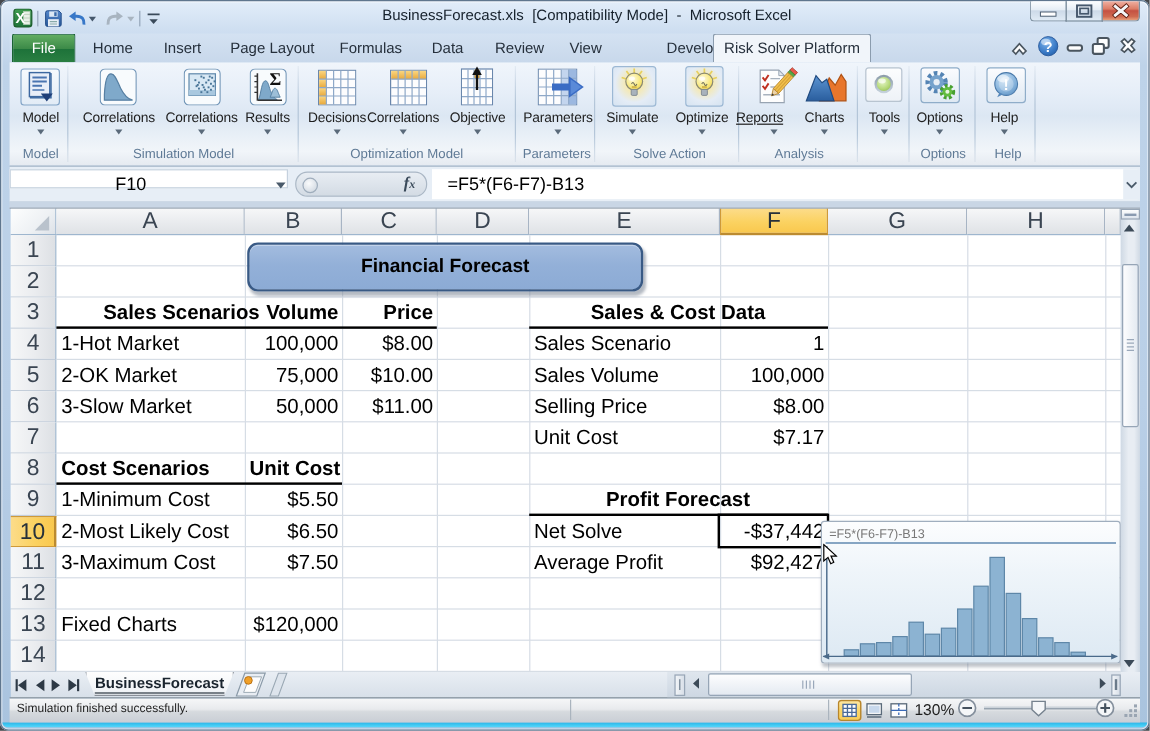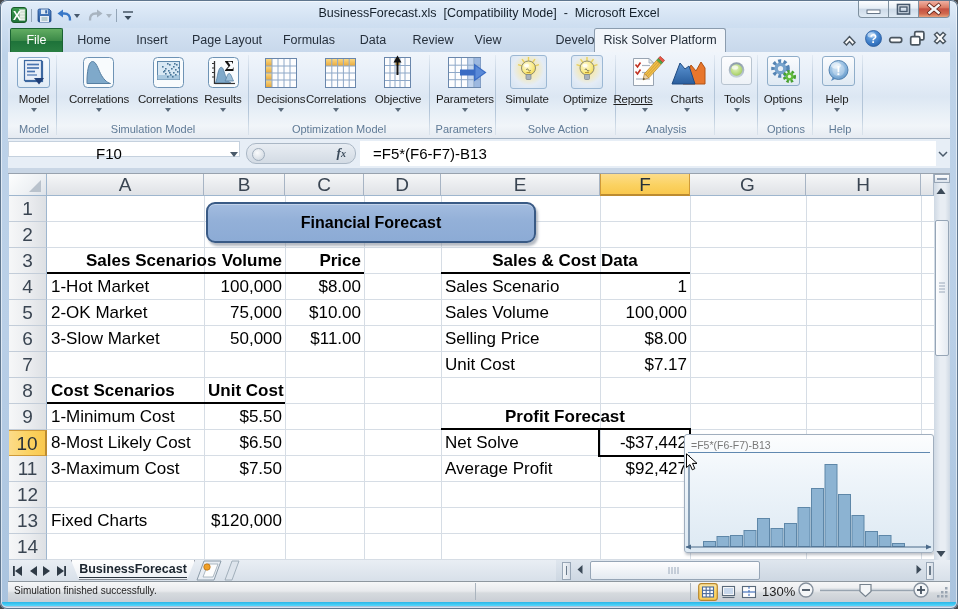--- a/index.html
+++ b/index.html
@@ -536,21 +536,21 @@
 <div class="ab ct" style="left:289px;top:326px;width:72px;text-align:right;">$11.00</div>
 <div class="ab ct" style="left:445px;top:326px;width:150px;">Selling Price</div>
 <div class="ab ct" style="left:604px;top:326px;width:83px;text-align:right;">$8.00</div>
 <div class="ab ct" style="left:445px;top:352px;width:150px;">Unit Cost</div>
 <div class="ab ct" style="left:604px;top:352px;width:83px;text-align:right;">$7.17</div>
 <div class="ab ct b" style="left:51px;top:378px;width:148px;">Cost Scenarios</div>
 <div class="ab ct b" style="left:208px;top:378px;width:74px;text-align:right;">Unit Cost</div>
 <div class="ab ct" style="left:51px;top:404px;width:148px;">1-Minimum Cost</div>
 <div class="ab ct" style="left:208px;top:404px;width:74px;text-align:right;">$5.50</div>
 <div class="ab ct b" style="left:445px;top:404px;width:240px;text-align:center;">Profit Forecast</div>
-<div class="ab ct" style="left:51px;top:430px;width:148px;">8-Most Likely Cost</div>
+<div class="ab ct" style="left:51px;top:430px;width:148px;">2-Most Likely Cost</div>
 <div class="ab ct" style="left:208px;top:430px;width:74px;text-align:right;">$6.50</div>
 <div class="ab ct" style="left:445px;top:430px;width:150px;">Net Solve</div>
 <div class="ab ct" style="left:604px;top:430px;width:83px;text-align:right;">-$37,442</div>
 <div class="ab ct" style="left:51px;top:456px;width:148px;">3-Maximum Cost</div>
 <div class="ab ct" style="left:208px;top:456px;width:74px;text-align:right;">$7.50</div>
 <div class="ab ct" style="left:445px;top:456px;width:150px;">Average Profit</div>
 <div class="ab ct" style="left:604px;top:456px;width:83px;text-align:right;">$92,427</div>
 <div class="ab ct" style="left:51px;top:508px;width:148px;">Fixed Charts</div>
 <div class="ab ct" style="left:208px;top:508px;width:74px;text-align:right;">$120,000</div>
 <div class="ab bb" style="left:47px;top:272px;width:317px;"></div>

